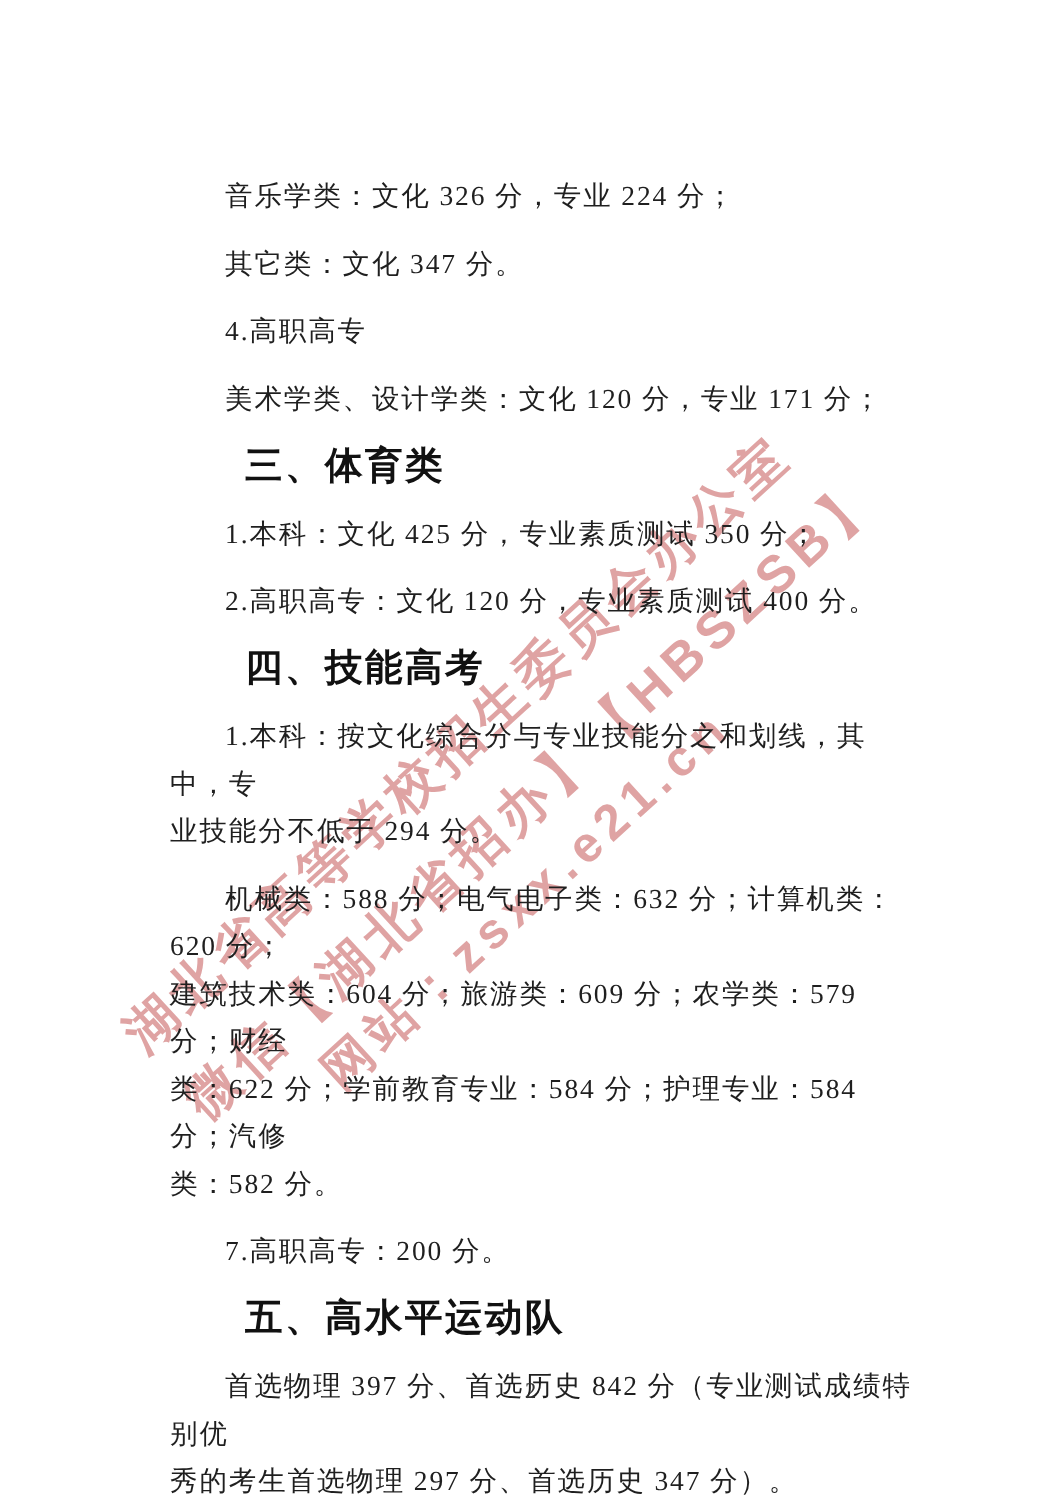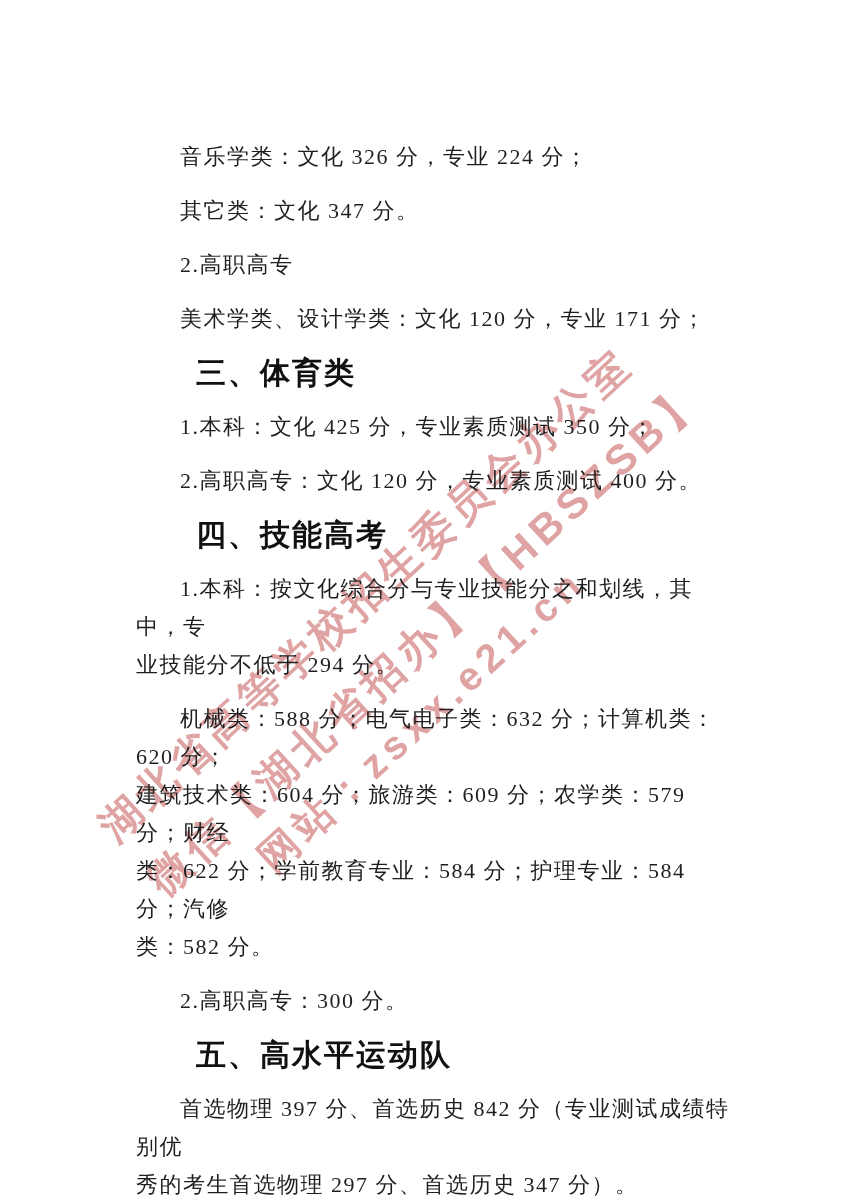--- a/index.html
+++ b/index.html
@@ -79,21 +79,21 @@
     <div class="wm-line wm-line-2">网站：zsxx.e21.cn</div>
   </div>
 
   <div class="content">
     <div>
 
         <p class="para">音乐学类：文化 326 分，专业 224 分；</p>
 
         <p class="para">其它类：文化 347 分。</p>
 
-        <p class="para">2.高职高专</p>
+        <p class="para">4.高职高专</p>
 
         <p class="para">美术学类、设计学类：文化 120 分，专业 171 分；</p>
 
 
 
         <p class="para heading">三、体育类</p>
 
         <p class="para">1.本科：文化 425 分，专业素质测试 350 分；</p>
 
         <p class="para">2.高职高专：文化 120 分，专业素质测试 400 分。</p>
@@ -101,21 +101,21 @@
         <p class="para heading">四、技能高考</p>
 
         <p class="para">1.本科：按文化综合分与专业技能分之和划线，其中，专
 业技能分不低于 294 分。</p>
 
         <p class="para">机械类：588 分；电气电子类：632 分；计算机类：620 分；
 建筑技术类：604 分；旅游类：609 分；农学类：579 分；财经
 类：622 分；学前教育专业：584 分；护理专业：584 分；汽修
 类：582 分。</p>
 
-        <p class="para">2.高职高专：300 分。</p>
+        <p class="para">7.高职高专：200 分。</p>
 
         <p class="para heading">五、高水平运动队</p>
 
         <p class="para">首选物理 397 分、首选历史 842 分（专业测试成绩特别优
 秀的考生首选物理 297 分、首选历史 347 分）。</p>
       </div>
 
   </div>
 
   <div class="pagenum">2</div>

